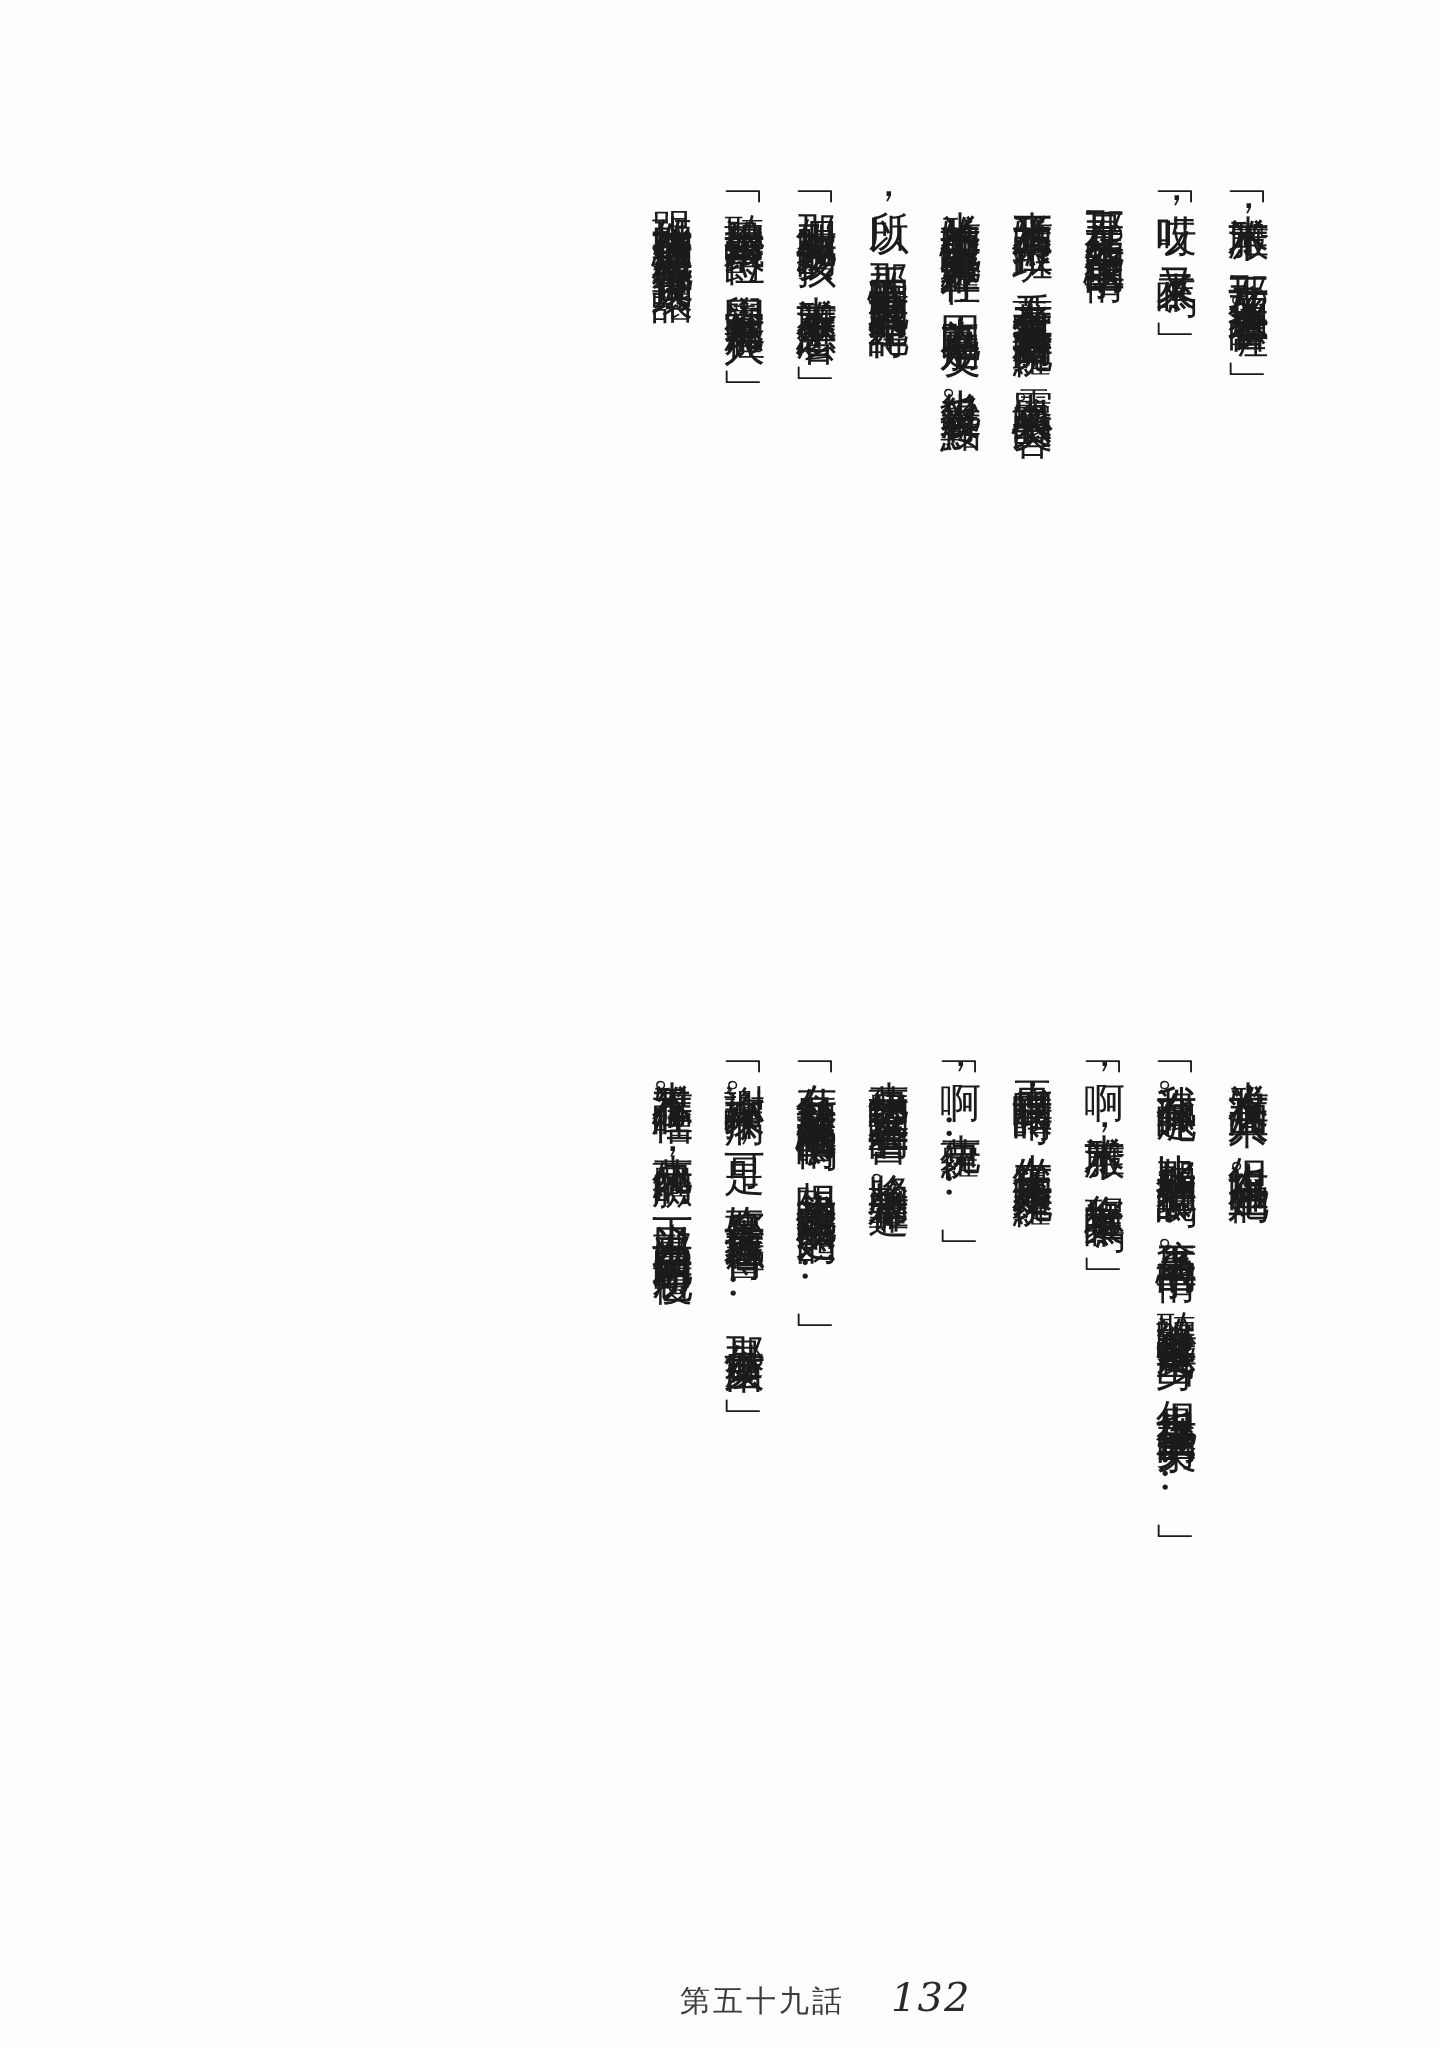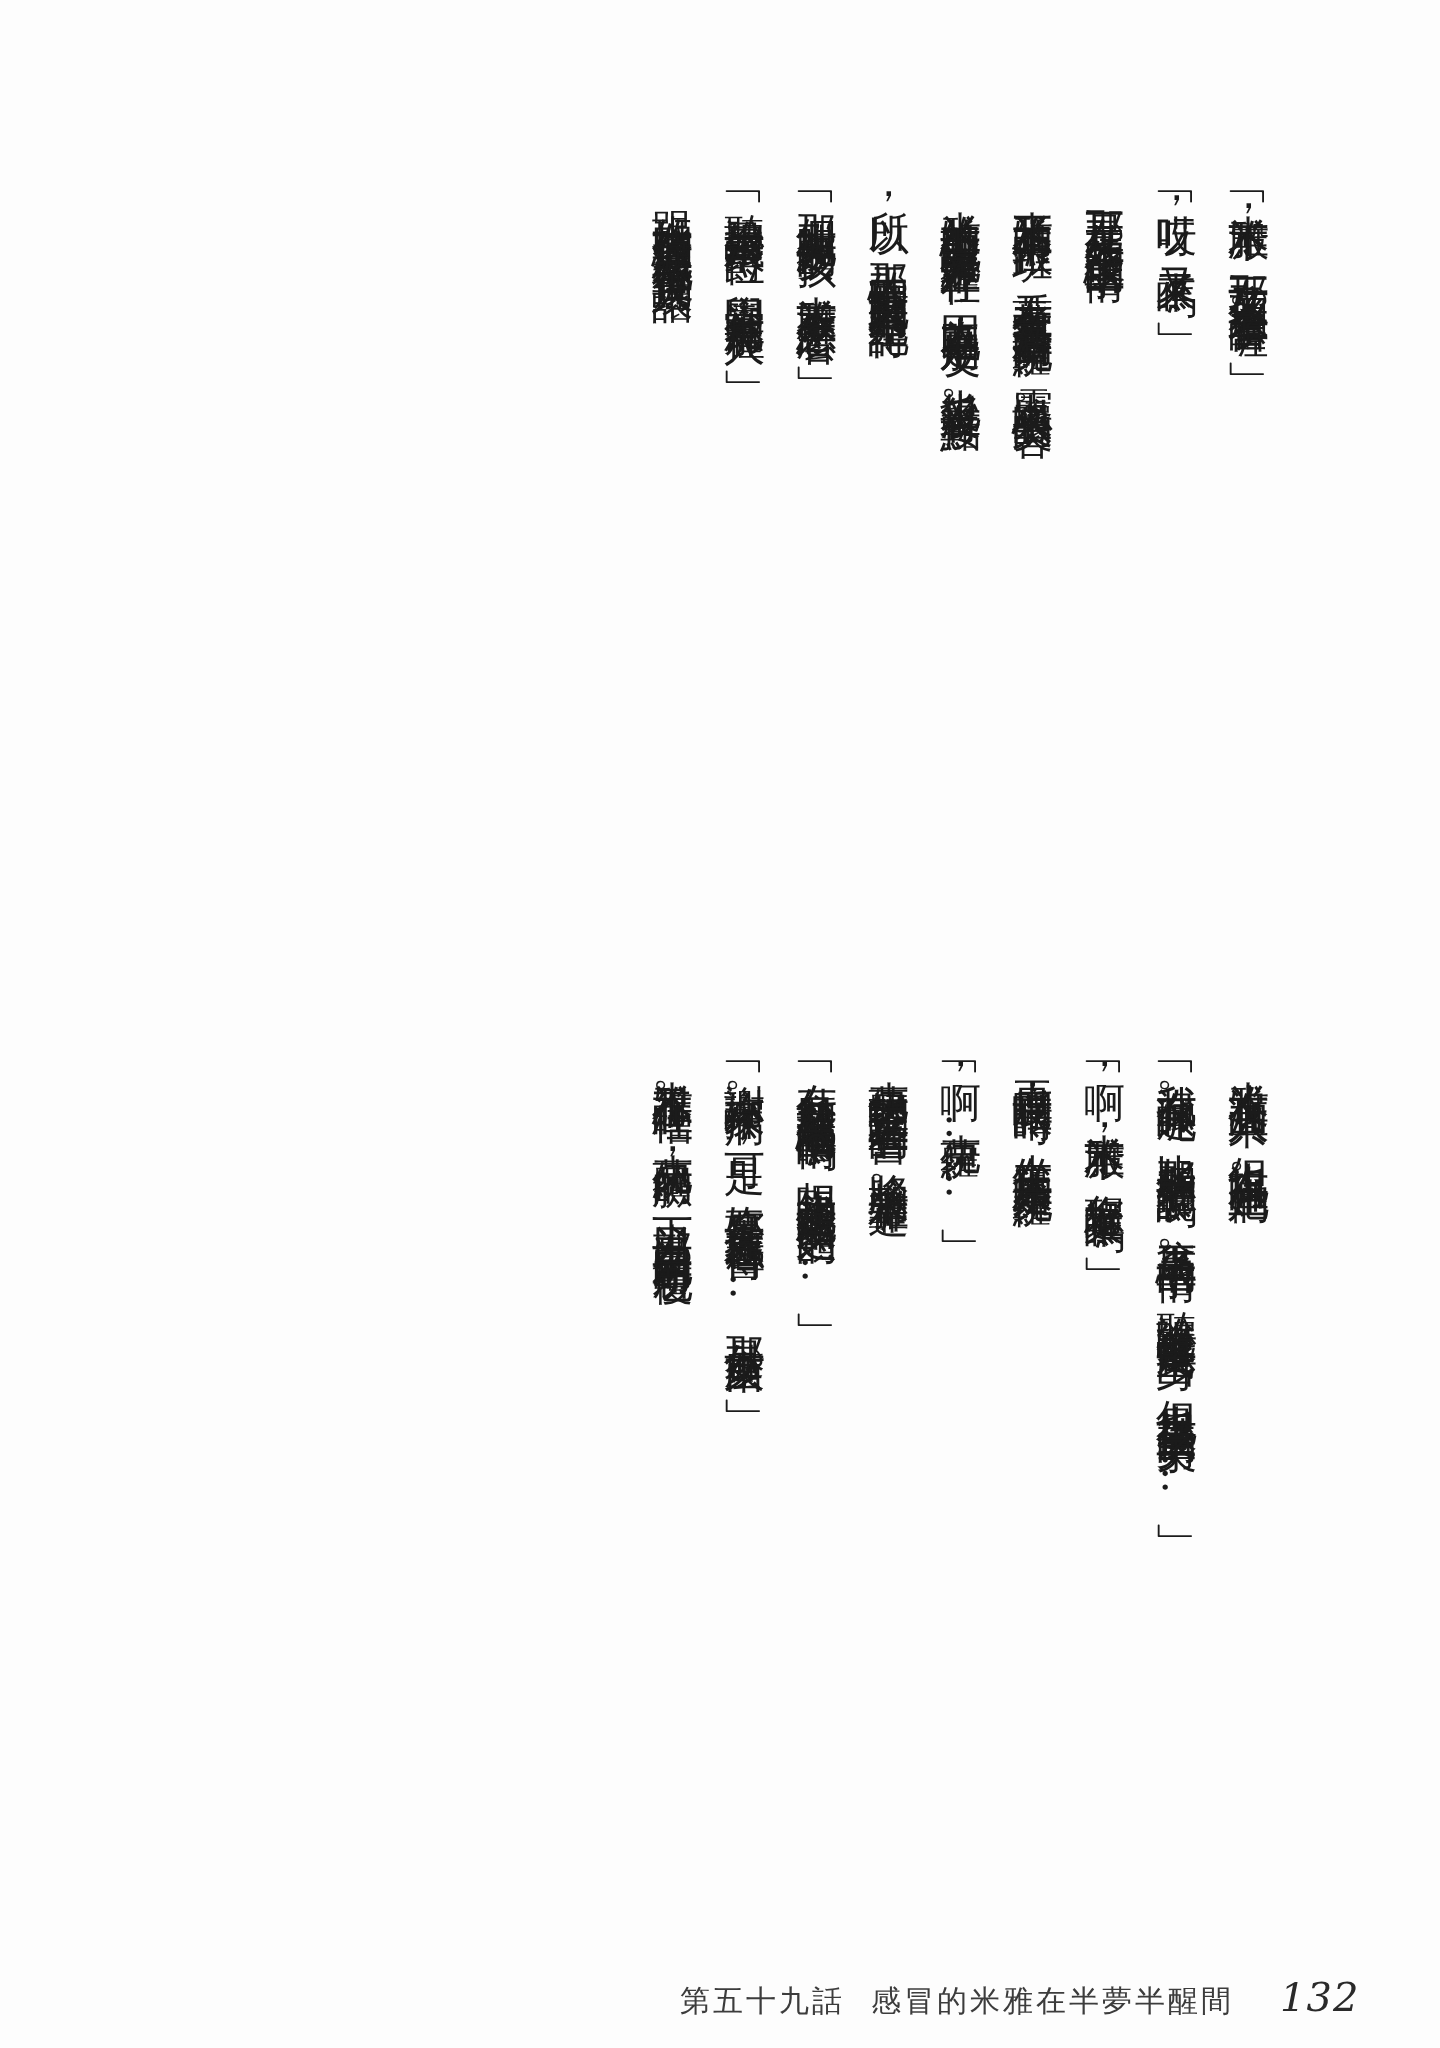--- a/index.html
+++ b/index.html
@@ -89,15 +89,14 @@
     <p>再度睜開眼睛時，坐在床邊的人是克蘿伊。</p>
     <p>「啊，克蘿伊……」</p>
     <p>克蘿伊輕輕闔上正在看的書，將臉朝米雅靠近。</p>
     <p>「有什麼希望我幫您做的事情嗎？想喝水或是想吃東西之類的……」</p>
     <p>「謝謝妳來探病。可是，妳要是靠太近感冒會傳……那是什麼東西？」</p>
     <p>米雅忍不住吐槽。克蘿伊的臉，下半部口鼻由白色的布所包覆。</p>
   </section>
 
 <footer class="page-footer">
   <span class="footer-chapter">第五十九話</span>
-  <span class="footer-title">感冒的米雅在半夢半醒間</span>
   <span class="footer-pagenum">132</span>
 </footer>
 
 </body></html>

